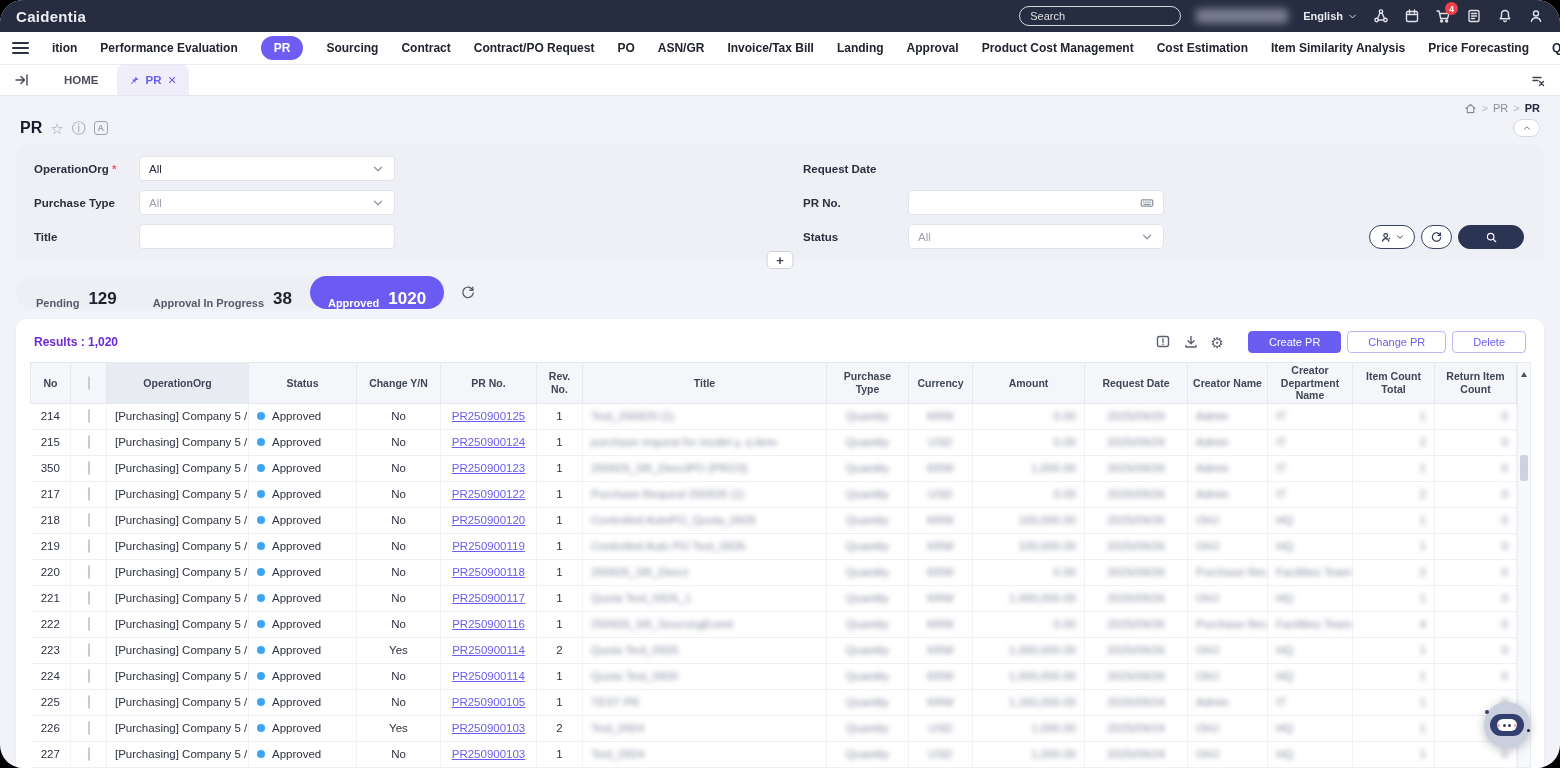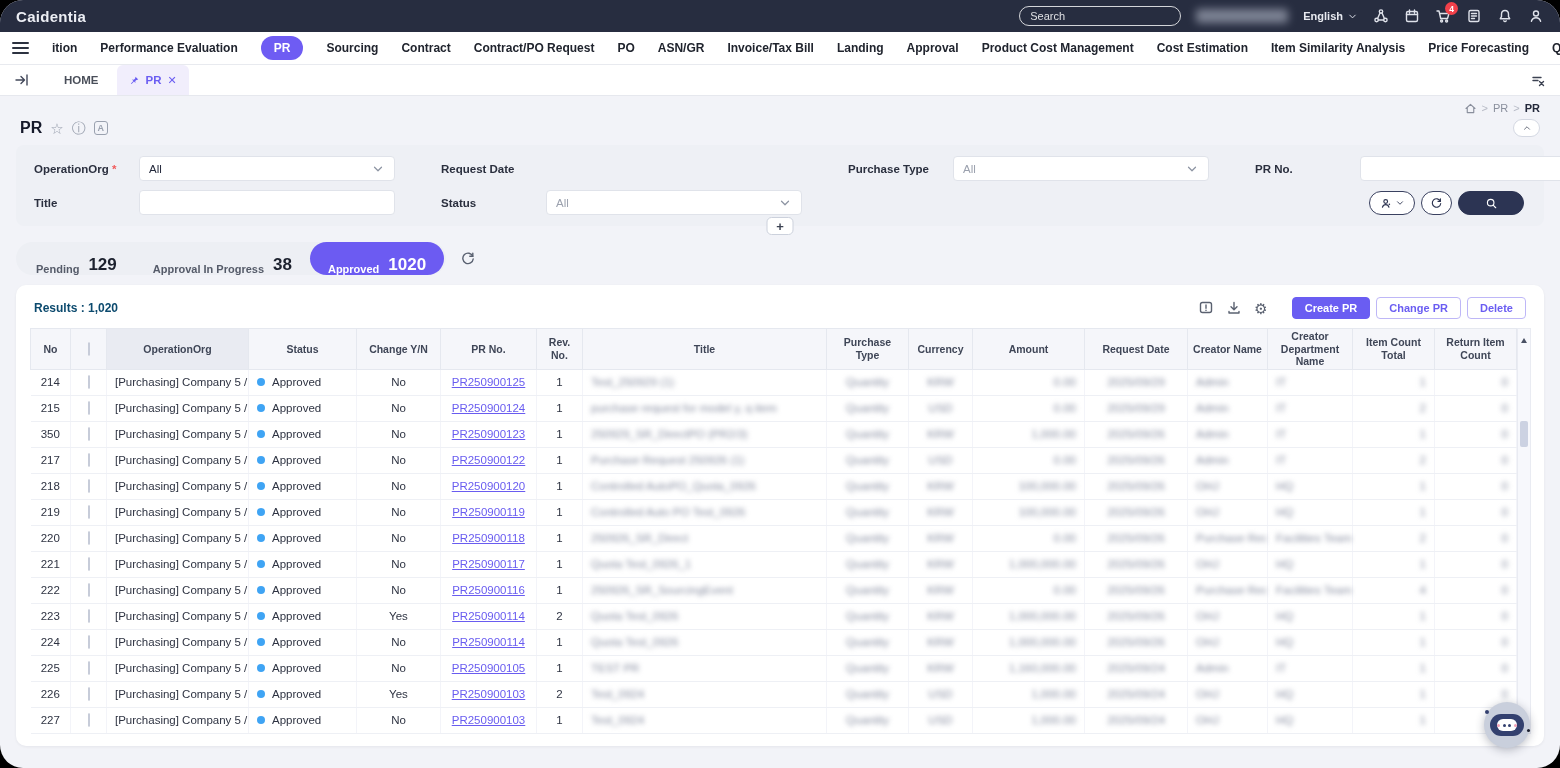--- a/index.html
+++ b/index.html
@@ -50,21 +50,21 @@
   .ptitle{font-size:16px;font-weight:800;color:#15192a;}
   .t-ic{color:#9aa1af;font-size:14px;line-height:1;}
   .abook{width:14px;height:14px;border:1.3px solid #9aa1af;border-radius:3px;color:#9aa1af;
          font-size:9px;font-weight:700;display:flex;align-items:center;justify-content:center;}
   .collapse-btn{margin-left:auto;width:27px;height:18px;border:1px solid #d4d8e2;border-radius:9px;background:#fff;
          display:flex;align-items:center;justify-content:center;color:#5a6070;}
   .collapse-btn svg{width:10px;height:10px;}
 
   
   .fcard{margin:0 16px;background:#eef0f5;border-radius:8px;padding:11px 18px;position:relative;}
-  .fgrid{display:grid;grid-template-columns:1fr 1fr 1fr 1fr;column-gap:46px;row-gap:9px;}
+  .fgrid{display:grid;grid-template-columns:1fr 1fr;column-gap:46px;row-gap:9px;}
   .ffield{display:flex;align-items:center;gap:10px;}
   .flabel{width:95px;font-size:11.5px;font-weight:700;color:#2a2f3e;flex:none;}
   .req{color:#f05a5a;}
   .fcontrol{width:256px;height:25px;background:#fff;border:1px solid #e0e3ea;border-radius:4px;
             display:flex;align-items:center;padding:0 9px;font-size:11.5px;color:#23283a;gap:6px;}
   .fcontrol .grow{flex:1;}
   .fcontrol input{border:none;outline:none;flex:1;font-size:11.5px;font-family:inherit;color:#23283a;background:transparent;}
   .ph{color:#9ba1ae;}
   .f-ic{width:14px;height:14px;color:#8c93a2;flex:none;}
   .dsep{color:#9ba1ae;padding:0 6px;}
@@ -86,26 +86,26 @@
   .stab .slabel{font-size:11px;font-weight:700;color:#555b69;}
   .stab .scount{font-size:17px;font-weight:700;color:#1c212e;}
   .stab-active{background:#6c5bf2;border-radius:17px;}
   .stab-active .slabel,.stab-active .scount{color:#fff;}
   .statusrow .refresh2{margin-left:14px;width:16px;height:16px;color:#596070;}
 
   
   .rcard{margin:10px 16px 0;background:#fff;border-radius:10px;padding:10px 14px 12px;
          box-shadow:0 1px 3px rgba(20,24,40,.06);position:relative;}
   .rheader{display:flex;align-items:center;margin:2px 4px 9px;}
-  .rcount{font-size:12px;font-weight:700;color:#0c4a6e;}
+  .rcount{font-size:12px;font-weight:700;color:#6d28d9;}
   .rtools{margin-left:auto;display:flex;align-items:center;gap:12px;color:#5a6170;}
   .rtools svg{width:16px;height:16px;}
   .gear{font-size:15px;line-height:1;color:#5a6170;}
   .rbtns{display:flex;gap:6px;margin-left:12px;}
-  .btn{height:22px;border-radius:4px;font-size:11px;font-weight:700;padding:0 12px;display:flex;
+  .btn{height:22px;border-radius:4px;font-size:11px;font-weight:400;padding:0 20px;display:flex;
        align-items:center;justify-content:center;font-family:inherit;}
   .btn-primary{background:#6a5df2;border:1px solid #6a5df2;color:#fff;}
   .btn-ghost{background:#fff;border:1px solid #beb7f7;color:#6a5df2;}
 
   
   .twrap{display:flex;}
   table{border-collapse:collapse;table-layout:fixed;width:1486px;}
   th{background:#f5f6fa;color:#3f4657;font-size:10.5px;font-weight:700;height:30px;padding:1px 5px;
      border:1px solid #e5e8ef;line-height:1.2;text-align:center;vertical-align:middle;}
   th.th-op{background:#e9ebf2;}

